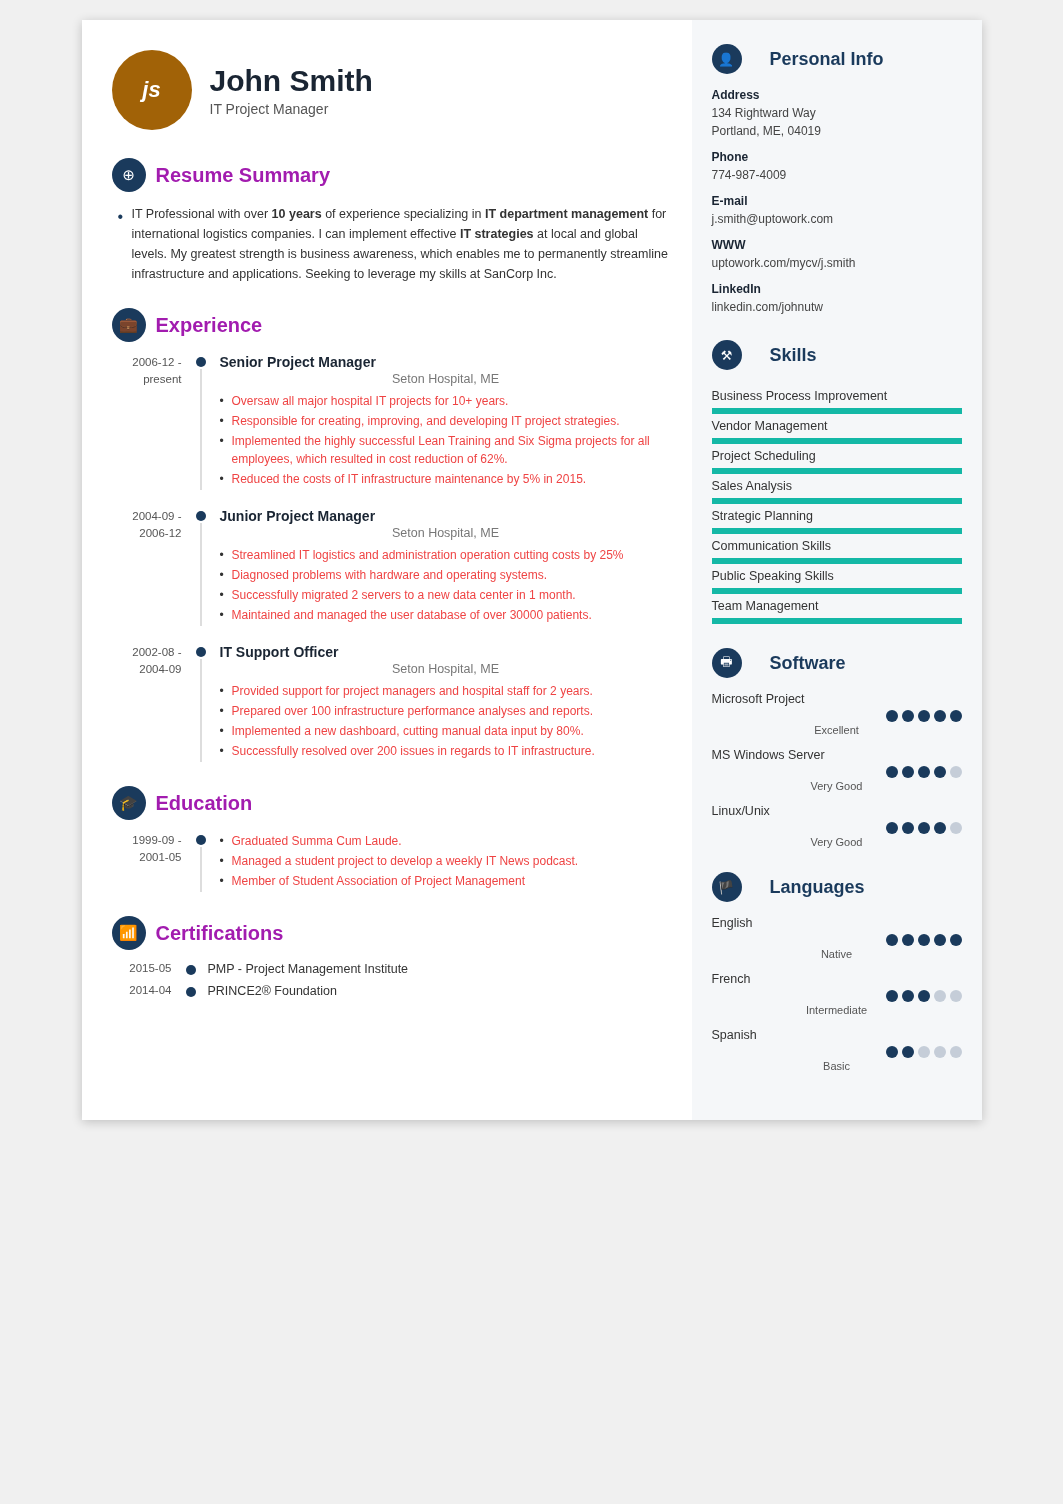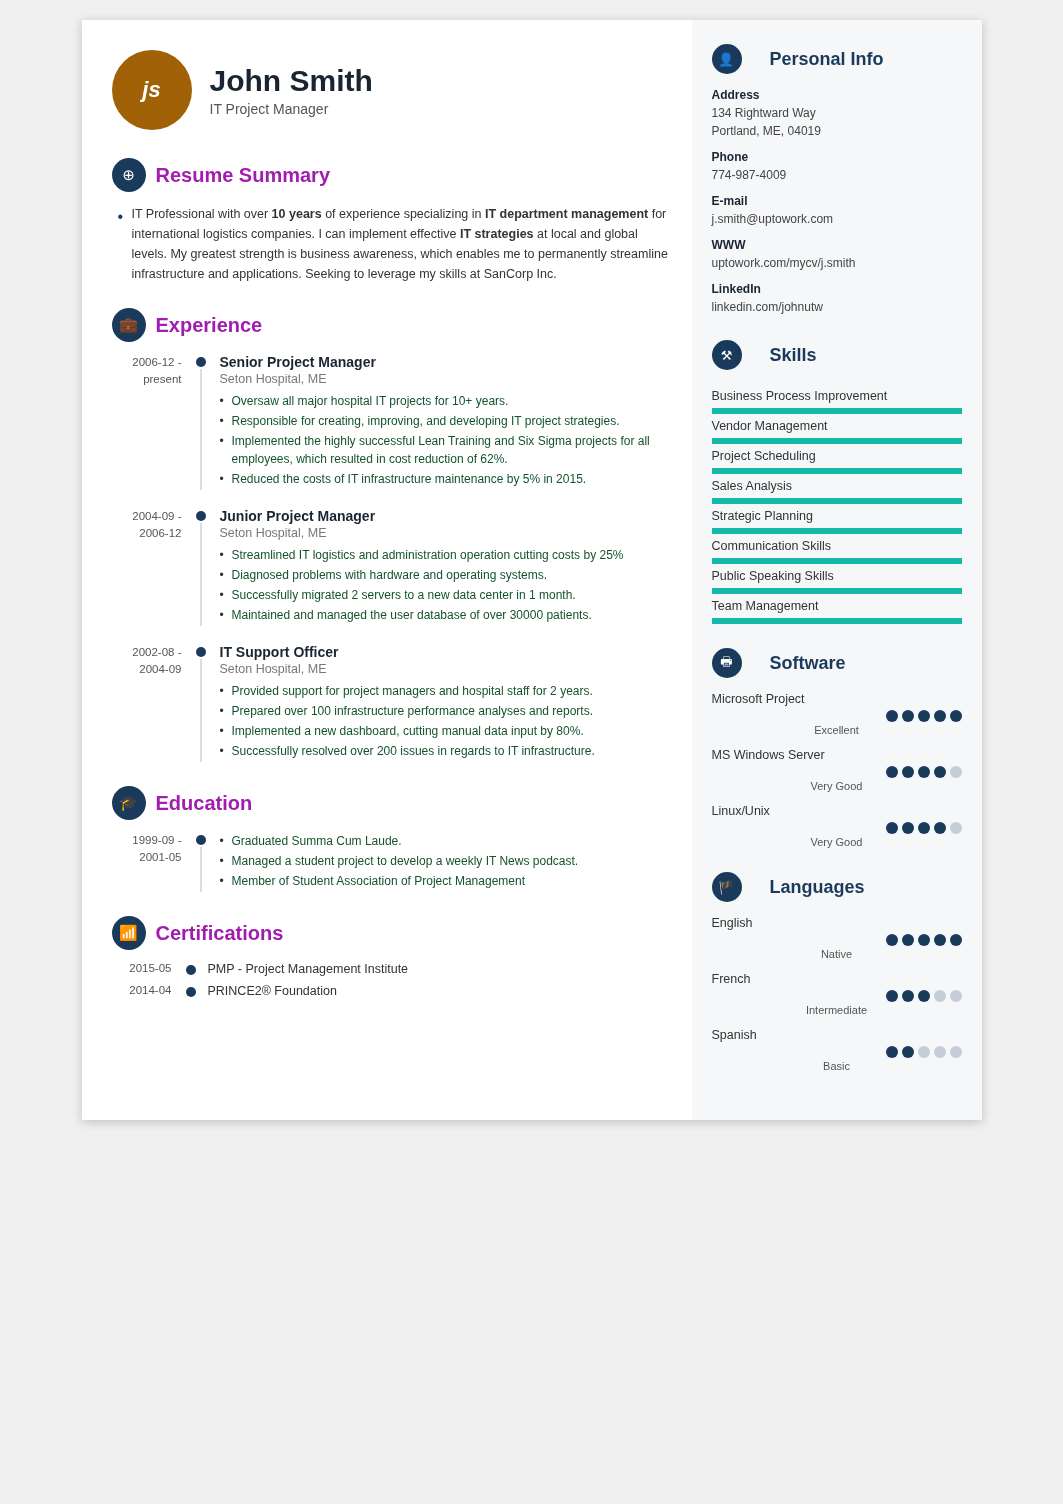--- a/index.html
+++ b/index.html
@@ -123,28 +123,29 @@
     .entry-title {
       font-size: 14px;
       font-weight: 900;
       color: #1a2533;
       margin-bottom: 2px;
     }
     .entry-org {
       font-size: 12.5px;
       color: #777;
       margin-bottom: 6px;
+      text-align: center;
     }
     .entry-bullets {
       list-style: none;
       padding: 0;
     }
     .entry-bullets li {
       font-size: 12px;
-      color: #14532d;
+      color: #ef4444;
       line-height: 1.5;
       padding-left: 12px;
       position: relative;
       margin-bottom: 2px;
     }
     .entry-bullets li::before {
       content: "•";
       position: absolute;
       left: 0;
       color: #333;

